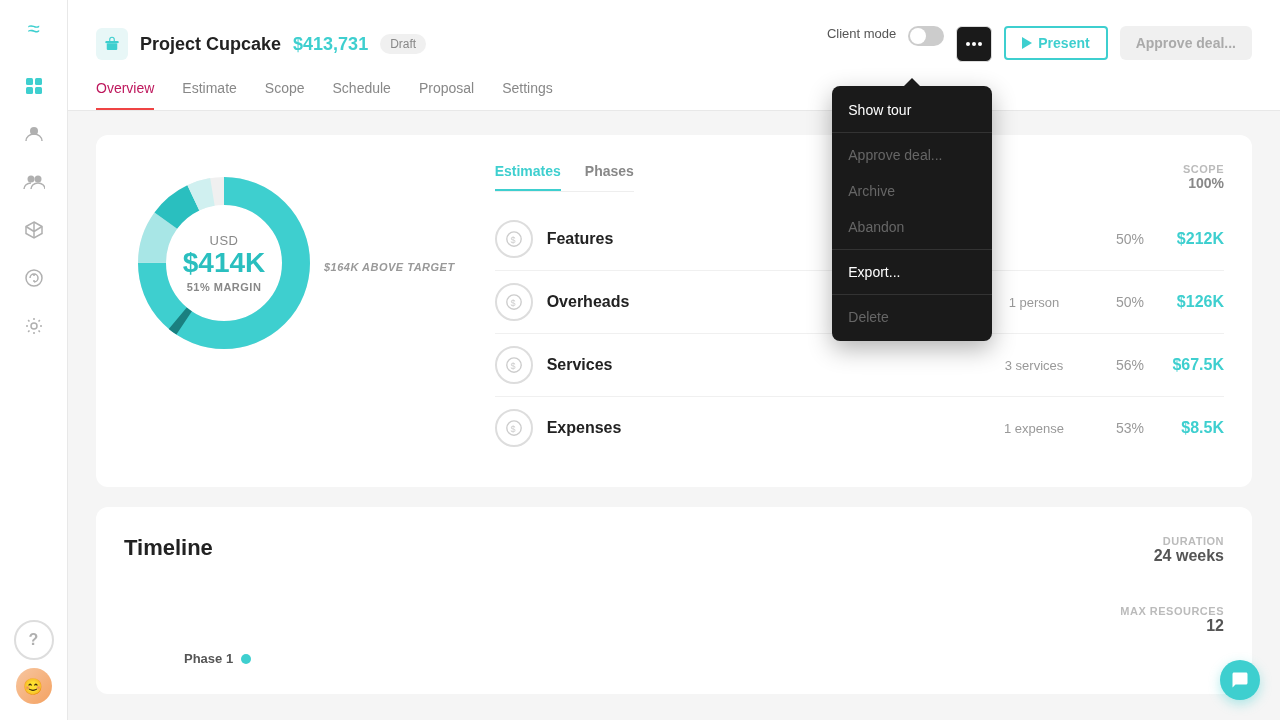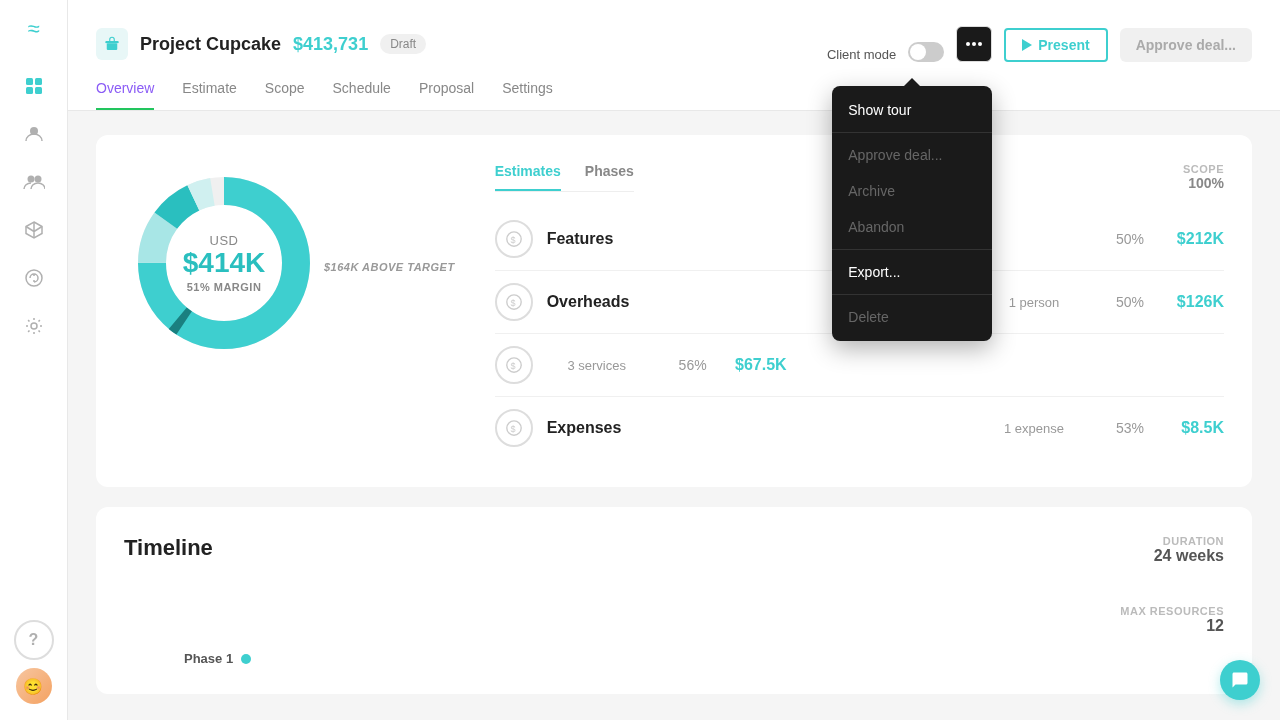--- a/index.html
+++ b/index.html
@@ -101,21 +101,21 @@
       background: #f0f0f0;
       color: #888;
       font-size: 12px;
       padding: 3px 10px;
       border-radius: 12px;
       font-weight: 500;
     }
     .header-actions {
       margin-left: auto;
       display: flex;
-      align-items: flex-end;
+      align-items: flex-start;
       gap: 12px;
     }
     .client-mode-label {
       font-size: 13px;
       color: #555;
     }
     .toggle {
       width: 36px;
       height: 20px;
       background: #ccc;
@@ -179,22 +179,22 @@
     }
     .tab {
       font-size: 14px;
       color: #888;
       padding-bottom: 12px;
       cursor: pointer;
       border-bottom: 2px solid transparent;
       font-weight: 500;
     }
     .tab.active {
-      color: #8b5cf6;
-      border-bottom: 2px solid #22c55e;
+      color: #be185d;
+      border-bottom: 2px solid #ef4444;
     }
 
     
     .dropdown-menu {
       position: absolute;
       top: 60px;
       right: 0;
       background: #1a1a1a;
       border-radius: 8px;
       width: 160px;
@@ -651,20 +651,21 @@
               <div class="budget-item-amount">$126K</div>
             </div>
 
             <div class="budget-item">
               <div class="budget-item-icon">
                 <svg width="18" height="18" viewBox="0 0 20 20" fill="none" stroke="#ccc" stroke-width="1.5">
                   <circle cx="10" cy="10" r="8"></circle>
                   <text x="6" y="14" font-size="10" fill="#ccc" stroke="none">$</text>
                 </svg>
               </div>
+              <div class="budget-item-name">Services</div>
               <div class="budget-item-detail">3 services</div>
               <div class="budget-item-percent">56%</div>
               <div class="budget-item-amount">$67.5K</div>
             </div>
 
             <div class="budget-item">
               <div class="budget-item-icon">
                 <svg width="18" height="18" viewBox="0 0 20 20" fill="none" stroke="#ccc" stroke-width="1.5">
                   <circle cx="10" cy="10" r="8"></circle>
                   <text x="6" y="14" font-size="10" fill="#ccc" stroke="none">$</text>

